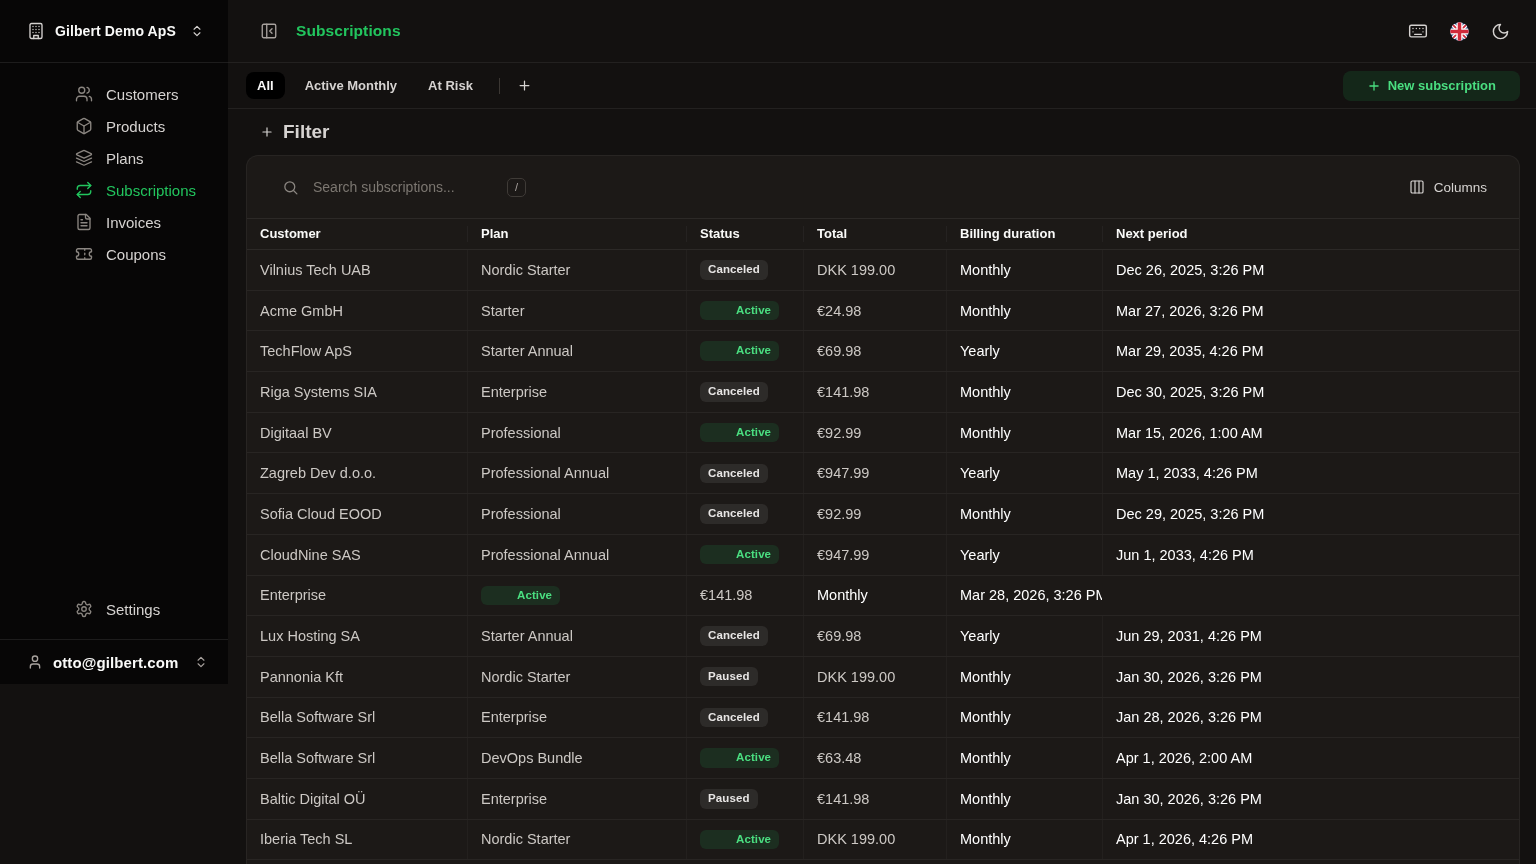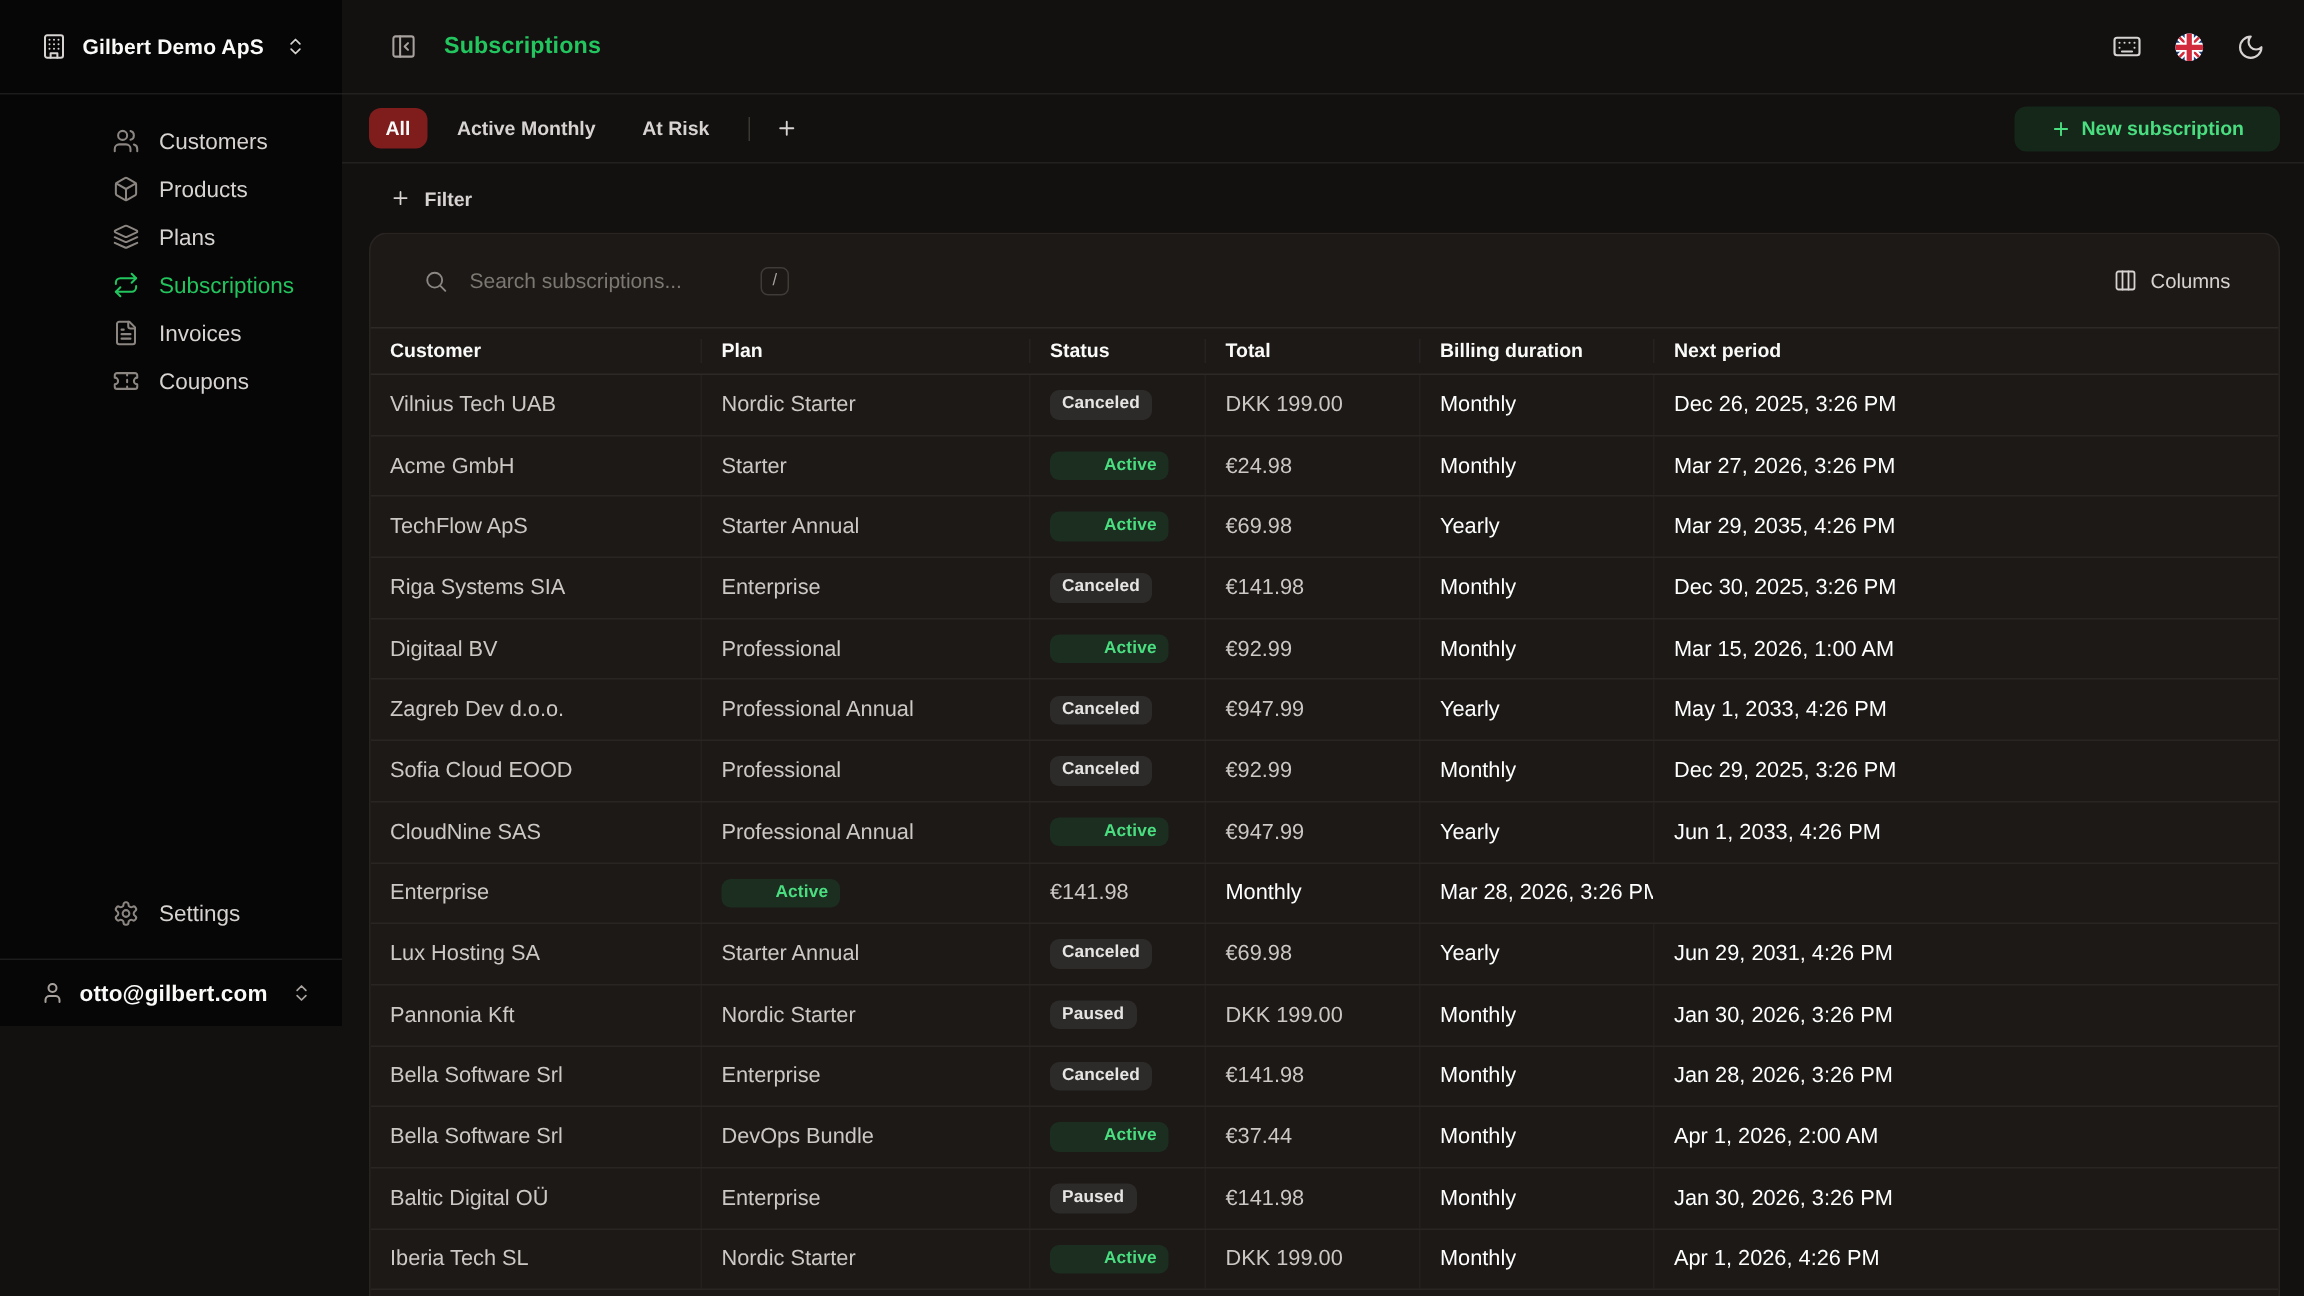--- a/index.html
+++ b/index.html
@@ -32,32 +32,32 @@
     padding:0 26px 0 32px; border-bottom:1px solid rgba(255,255,255,0.07); }
   .collapse-btn { background:none; border:none; color:#a8a29e; cursor:pointer; display:flex; padding:0; }
   .page-title { color:#22c55e; font-size:15.5px; font-weight:700; margin-left:18px; flex:1; letter-spacing:.1px; }
   .topbar-icons { display:flex; align-items:center; gap:21px; }
   .icon-btn { background:none; border:none; color:#d6d3d1; cursor:pointer; display:flex; padding:0; }
 
   .tabbar { height:46px; flex:none; display:flex; align-items:center;
     padding:0 16px 0 18px; border-bottom:1px solid rgba(255,255,255,0.07); }
   .tab { font-size:13px; font-weight:600; color:#d6d3d1; padding:6px 11px; border-radius:8px;
     cursor:pointer; background:none; border:none; font-family:inherit; }
-  .tab.active { background:#7f1d1d; color:#fafaf9; font-weight:700; }
+  .tab.active { background:#000000; color:#fafaf9; font-weight:700; }
   .tab + .tab { margin-left:9px; }
   .tab-divider { width:1px; height:16px; background:#3b3733; margin:0 15px; }
   .tab-add { background:none; border:none; color:#d6d3d1; cursor:pointer; display:flex; padding:2px; }
   .spacer { flex:1; }
   .new-sub-btn { display:flex; align-items:center; gap:7px; height:30px; padding:0 24px;
     border:none; border-radius:8px; background:rgba(34,197,94,0.13); color:#4ade80;
     font-size:13px; font-weight:600; cursor:pointer; font-family:inherit; }
 
   .filterbar { height:46px; flex:none; display:flex; align-items:center; padding:0 32px; }
   .filter-btn { display:flex; align-items:center; gap:9px; background:none; border:none;
-    color:#d6d3d1; font-size:13px; font-weight:600; cursor:pointer; font-family:inherit; padding:0; }
+    color:#d6d3d1; font-size:19px; font-weight:600; cursor:pointer; font-family:inherit; padding:0; }
 
   
   .card { flex:1; margin:0 16px 0 18px; background:#1c1917; border:1px solid rgba(255,255,255,0.05);
     border-bottom:none; border-radius:12px 12px 0 0; display:flex; flex-direction:column; overflow:hidden; }
   .search-row { height:62px; flex:none; display:flex; align-items:center; padding:0 32px 0 35px; }
   .search-icon { color:#8b8681; display:flex; }
   .search-input { background:transparent; border:none; outline:none; margin-left:14px;
     color:#d6d3d1; font-size:14px; width:190px; font-family:inherit; }
   .search-input::placeholder { color:#7c7771; }
   .shortcut-key { width:19px; height:19px; border:1px solid #3f3b37; border-radius:5px;
@@ -449,21 +449,21 @@
     <div class="td c-billing">Monthly</div>
     <div class="td c-next">Jan 28, 2026, 3:26 PM</div>
   </div>
 
   <div class="trow grid-cols">
     <div class="td c-customer">Bella Software Srl</div>
     <div class="td c-plan">DevOps Bundle</div>
     <div class="td c-status">
       <span class="badge green">Active</span>
     </div>
-    <div class="td c-total">€37.44</div>
+    <div class="td c-total">€63.48</div>
     <div class="td c-billing">Monthly</div>
     <div class="td c-next">Apr 1, 2026, 2:00 AM</div>
   </div>
 
   <div class="trow grid-cols">
     <div class="td c-customer">Baltic Digital OÜ</div>
     <div class="td c-plan">Enterprise</div>
     <div class="td c-status">
       <span class="badge neutral">Paused</span>
     </div>

